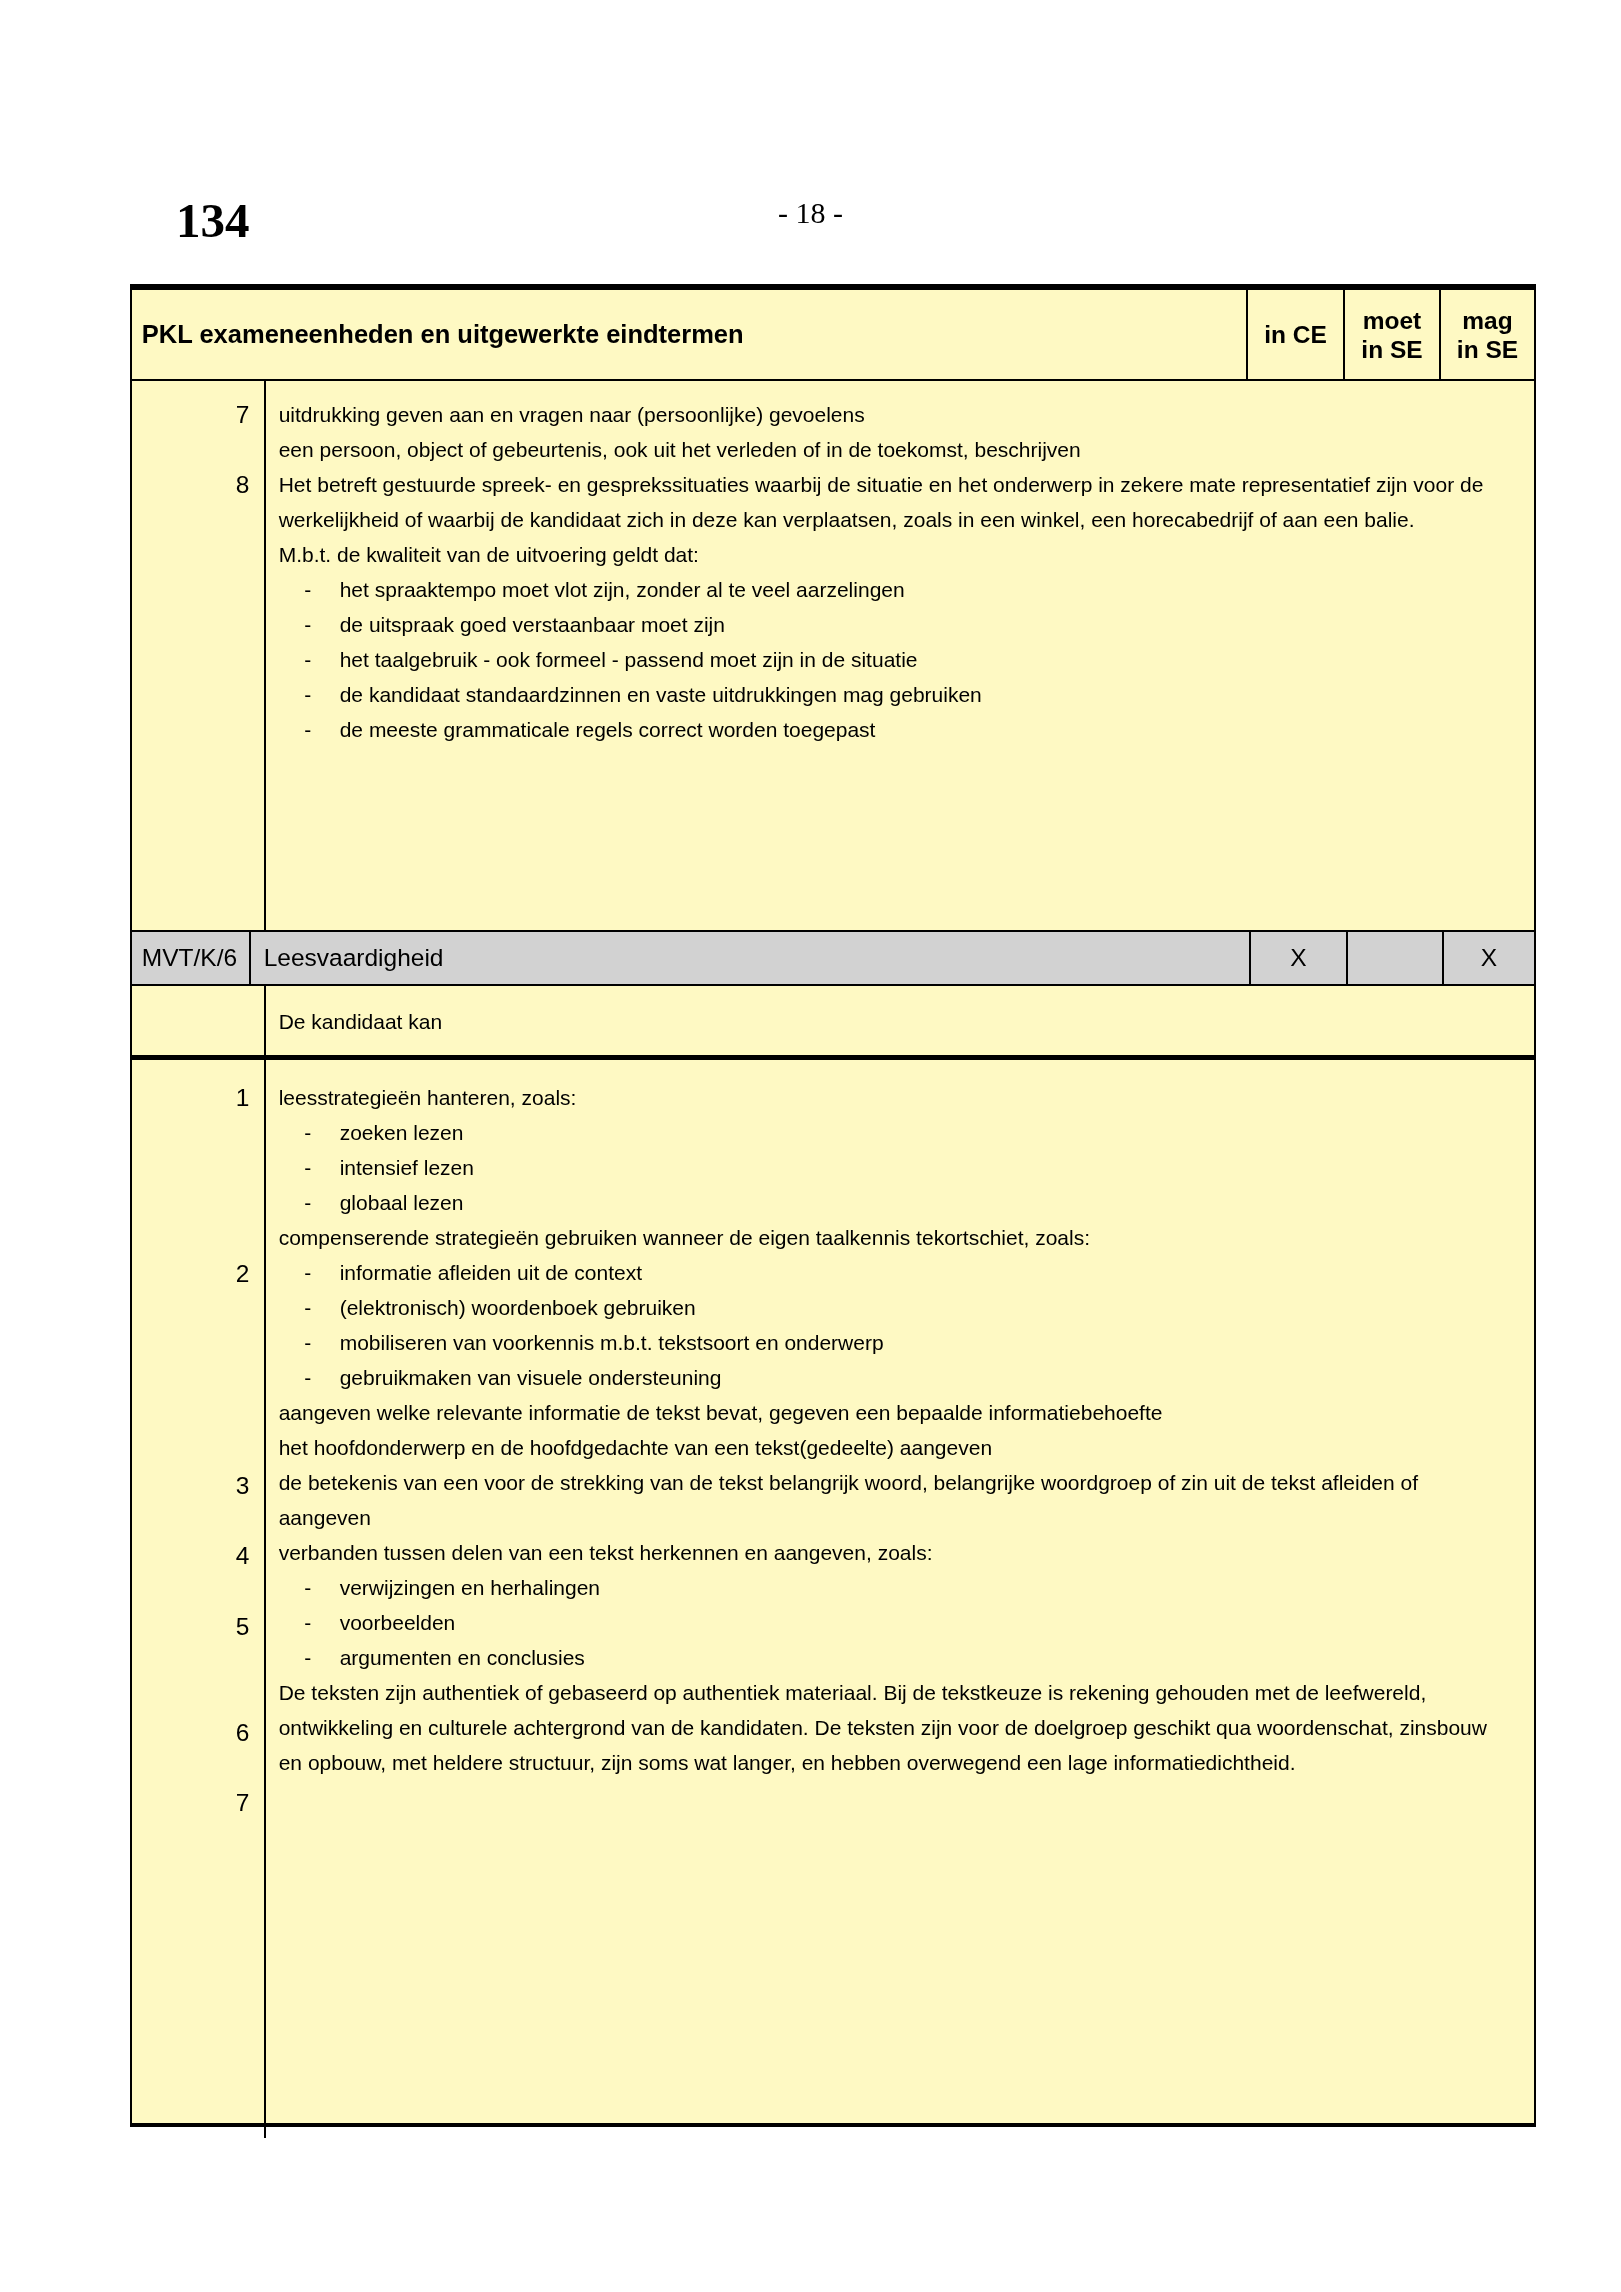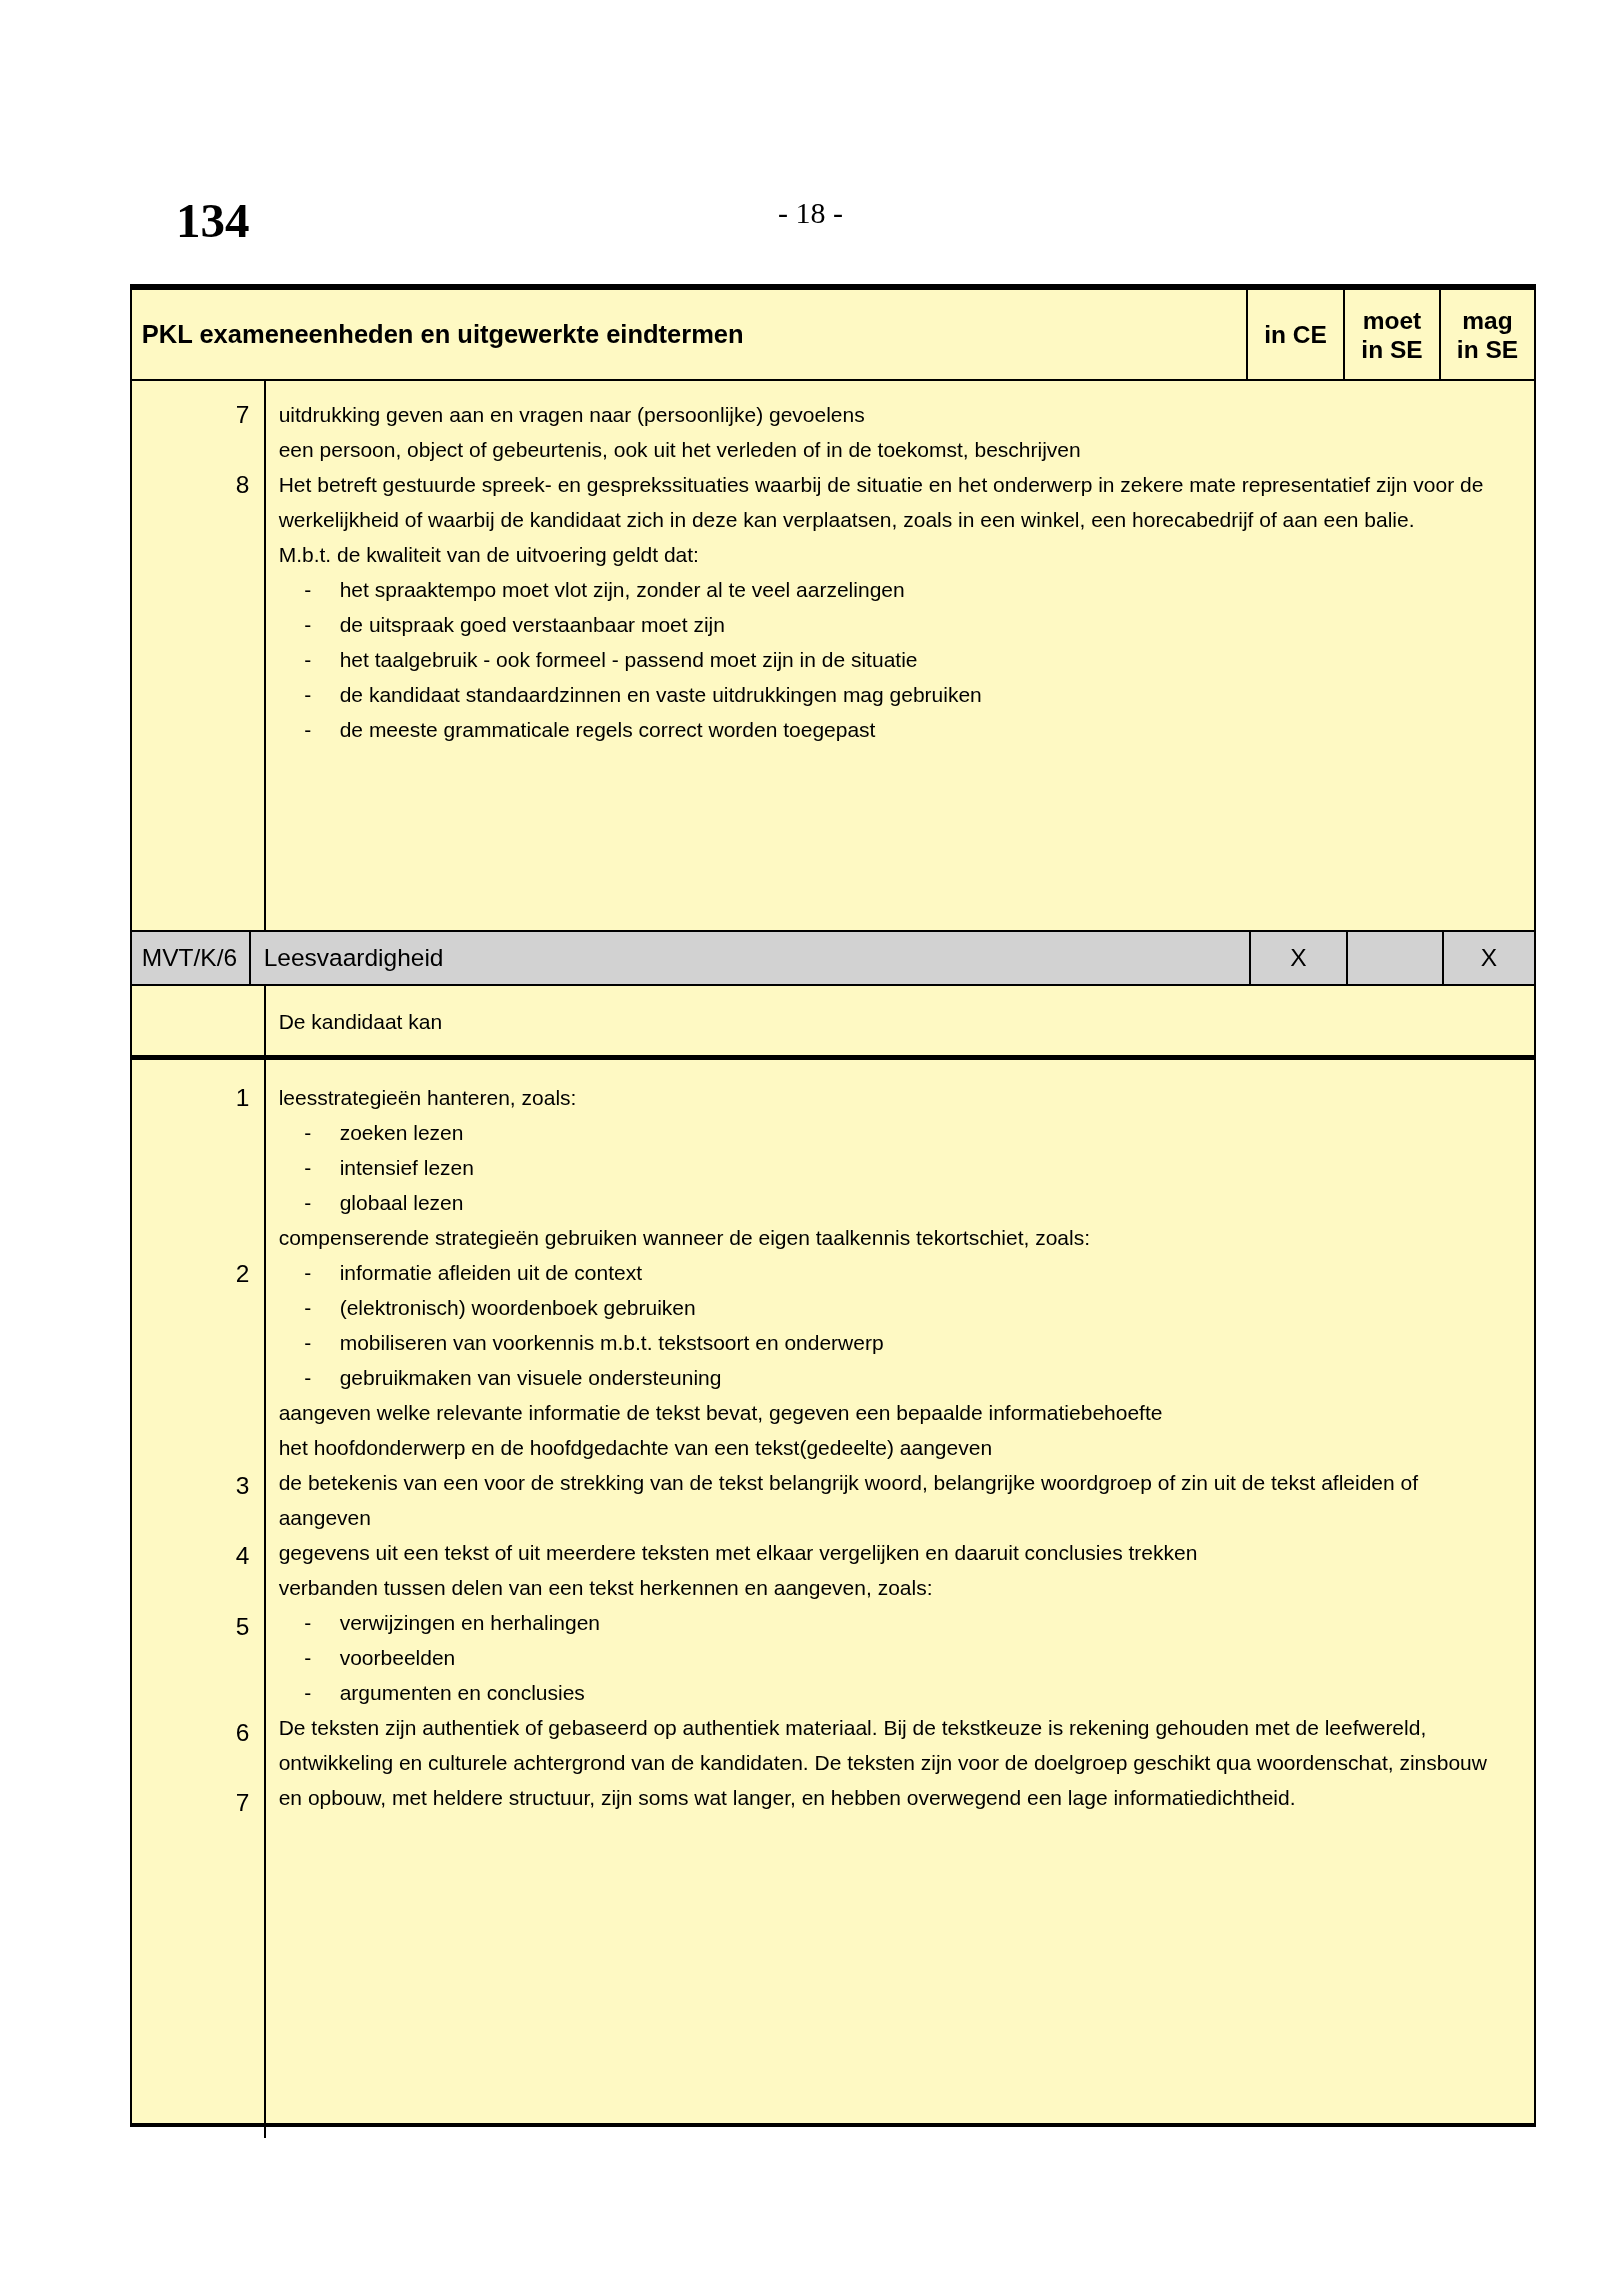--- a/index.html
+++ b/index.html
@@ -132,21 +132,20 @@
 
         <p class="gap">compenserende strategieën gebruiken wanneer de eigen taalkennis tekortschiet, zoals:</p>
         <div class="li"><span>informatie afleiden uit de context</span></div>
         <div class="li"><span>(elektronisch) woordenboek gebruiken</span></div>
         <div class="li"><span>mobiliseren van voorkennis m.b.t. tekstsoort en onderwerp</span></div>
         <div class="li"><span>gebruikmaken van visuele ondersteuning</span></div>
 
         <p class="gap">aangeven welke relevante informatie de tekst bevat, gegeven een bepaalde informatiebehoefte</p>
         <p class="gap">het hoofdonderwerp en de hoofdgedachte van een tekst(gedeelte) aangeven</p>
         <p class="gap">de betekenis van een voor de strekking van de tekst belangrijk woord, belangrijke woordgroep of zin uit de tekst afleiden of aangeven</p>
-        <p class="gap">gegevens uit een tekst of uit meerdere teksten met elkaar vergelijken en daaruit conclusies trekken</p>
 
         <p class="gap">verbanden tussen delen van een tekst herkennen en aangeven, zoals:</p>
         <div class="li"><span>verwijzingen en herhalingen</span></div>
         <div class="li"><span>voorbeelden</span></div>
         <div class="li"><span>argumenten en conclusies</span></div>
 
         <p class="gap">De teksten zijn authentiek of gebaseerd op authentiek materiaal. Bij de tekstkeuze is rekening gehouden met de leefwereld, ontwikkeling en culturele achtergrond van de kandidaten. De teksten zijn voor de doelgroep geschikt qua woordenschat, zinsbouw en opbouw, met heldere structuur, zijn soms wat langer, en hebben overwegend een lage informatiedichtheid.</p>
       </div>
     </div>
 

